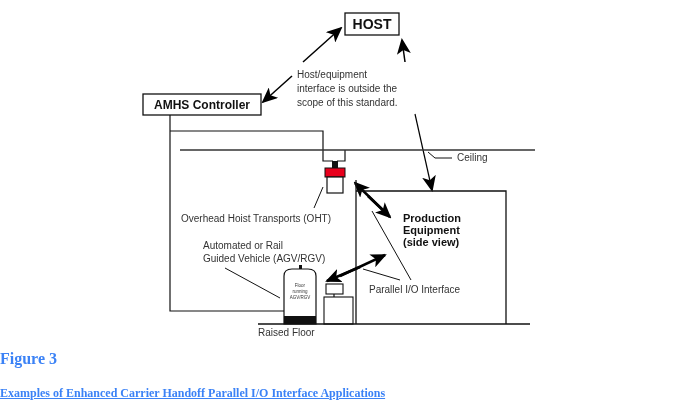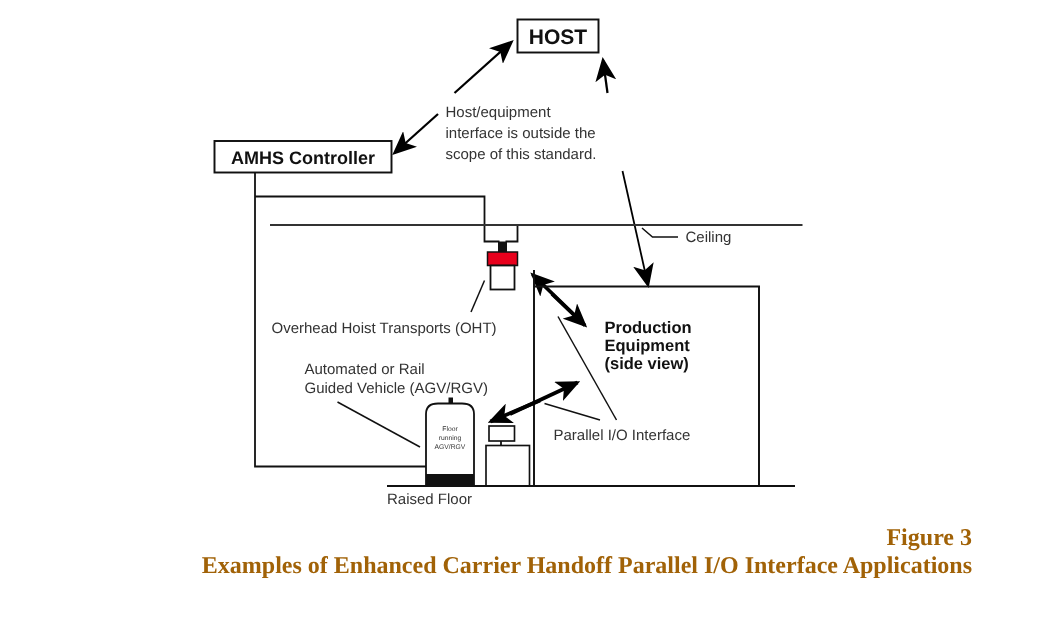--- a/index.html
+++ b/index.html
@@ -2,23 +2,23 @@
 <html><head>
 <meta charset="utf-8">
 <style>
   html, body { margin: 0; padding: 0; background: #ffffff; }
   body { width: 692px; height: 420px; position: relative; overflow: hidden; font-family: "Liberation Sans", sans-serif; }
   svg#diagram { position: absolute; left: 0; top: 0; }
   .lbl { font-family: "Liberation Sans", sans-serif; font-size: 10px; fill: #333333; }
   .box-lbl { font-family: "Liberation Sans", sans-serif; font-weight: bold; fill: #111111; }
   .eq-lbl { font-family: "Liberation Sans", sans-serif; font-weight: bold; font-size: 11px; fill: #111111; }
   .tiny { font-family: "Liberation Sans", sans-serif; font-size: 4.5px; fill: #333333; }
-  .caption { position: absolute; left: 0; width: 648px; text-align: right; font-family: "Liberation Serif", serif; font-weight: bold; color: #a16207; }
+  .caption { position: absolute; left: 0; width: 648px; text-align: left; font-family: "Liberation Serif", serif; font-weight: bold; color: #3b82f6; }
   .cap1 { top: 350px; font-size: 16px; }
-  .cap2 { top: 369px; font-size: 16px; }
+  .cap2 { top: 386px; font-size: 12px; text-decoration: underline; }
 </style>
 </head>
 <body>
 
 <svg id="diagram" width="692" height="345" viewBox="0 0 692 345">
   <defs>
     <marker id="ah" markerWidth="10" markerHeight="10" refX="8" refY="5" orient="auto" markerUnits="userSpaceOnUse">
       <path d="M0,0 L10,5 L0,10 Z" fill="#000"></path>
     </marker>
     <marker id="ahBig" markerWidth="16" markerHeight="14" refX="14" refY="7" orient="auto" markerUnits="userSpaceOnUse">

